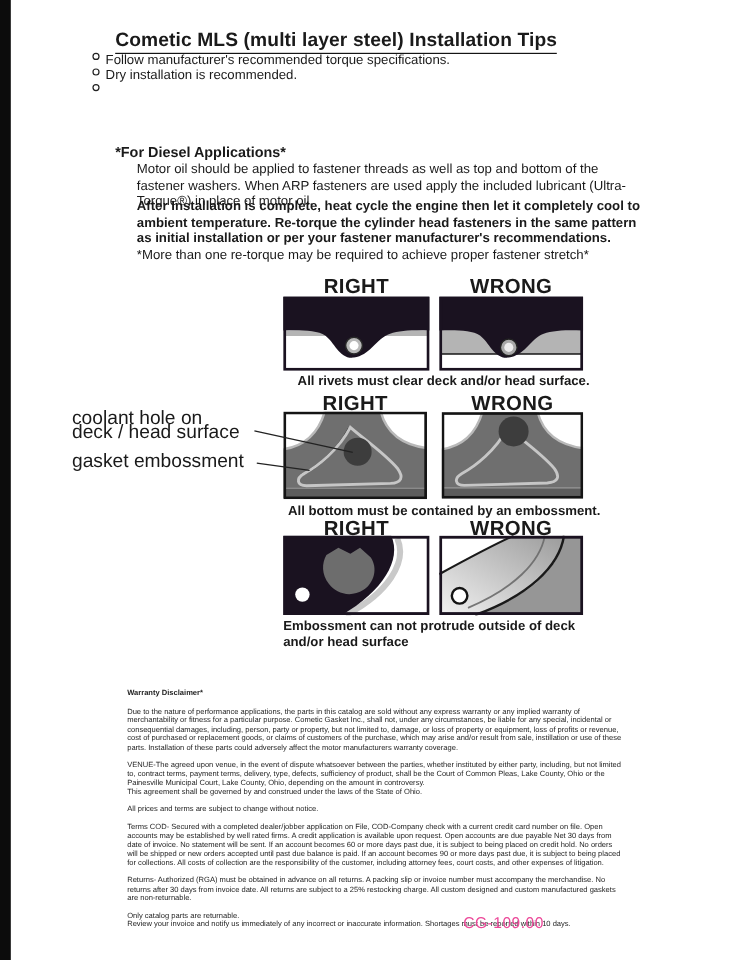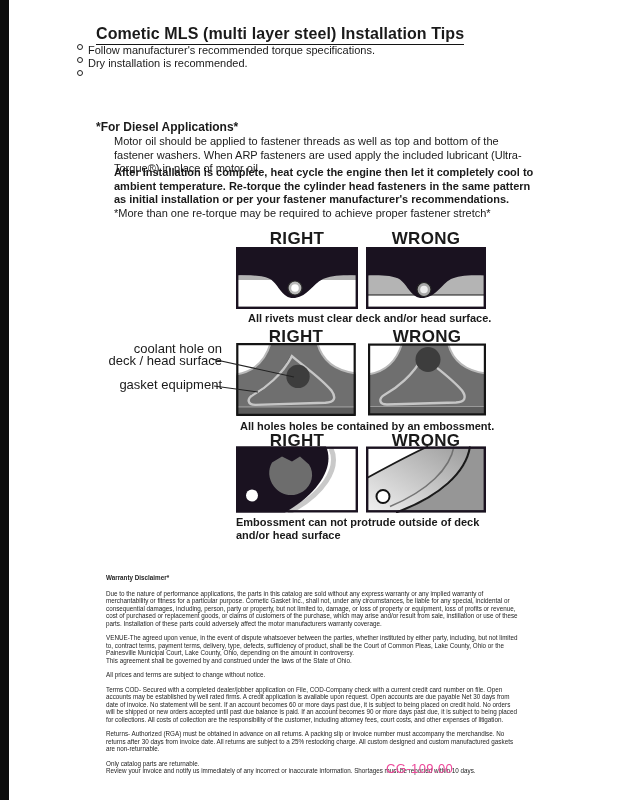--- a/index.html
+++ b/index.html
@@ -17,21 +17,21 @@
   .brow{display:flex;align-items:flex-start;}
   .o-dot{width:4px;height:4px;border:1px solid #222;border-radius:50%;margin-right:5px;flex:none;}
   .f-dot{width:4.5px;height:4.5px;background:#111;border-radius:50%;margin-right:5px;flex:none;}
   .sub{margin-left:27px;}
   .h2{left:96px;top:120px;font-size:12px;font-weight:bold;}
   .p{left:114px;width:424px;font-size:11px;line-height:13.6px;}
   .p1{top:135px;} .p2{top:166px;font-weight:bold;} .pnote{top:207px;}
   .dlabel{font-size:17px;font-weight:bold;text-align:center;letter-spacing:.3px;}
   .dbox{border:0;} .dbox svg{display:block;}
   .cap{font-size:11px;font-weight:bold;line-height:12.8px;}
-  .ptr-label{font-size:13px;line-height:11.5px;text-align:right;width:150px;left:72px;}
+  .ptr-label{font-size:16px;line-height:11.5px;width:150px;left:60px;}
   .legal{left:106px;top:574px;width:412px;font-size:6.3px;line-height:7.5px;color:#242424;}
   .legal p{margin:0 0 7px 0;}
   .legal .lt{font-weight:bold;margin-bottom:8px;}
   .code{left:386px;top:761px;font-size:13px;color:#ec4899;letter-spacing:.4px;}
   .overlay{left:0;top:0;width:618px;height:800px;pointer-events:none;z-index:10;}
 </style>
 </head>
 <body>
 
 <div class="abs leftbar"></div>
@@ -87,21 +87,21 @@
 
 <div class="abs cap" style="left:236px;top:312px;margin-left:12px;">All rivets must clear deck and/or head surface.</div>
 
 <div class="abs dlabel" style="left:236px;top:327px;width:120px;">RIGHT</div>
 <div class="abs dlabel" style="left:368px;top:327px;width:118px;">WRONG</div>
 
 <div class="abs ptr-label" style="top:343px;">
   <div>coolant hole on</div>
   <div>deck / head surface</div>
 </div>
-<div class="abs ptr-label" style="top:379px;">gasket equipment</div>
+<div class="abs ptr-label" style="top:379px;">gasket embossment</div>
 
 <div class="abs dbox" style="left:236px;top:343px;">
   <svg width="120" height="73" viewBox="0 0 118 72">
     <rect width="118" height="72" fill="#ffffff"></rect>
     <path d="M0,71 V31 Q26,27 34,0 H80 Q87,26 118,30 V71 Z" fill="#6f6f6f"></path>
     <path d="M0,31 Q26,27 34,0" stroke="#b9b9b9" stroke-width="2" fill="none"></path>
     <path d="M80,0 Q87,26 118,30" stroke="#b9b9b9" stroke-width="2" fill="none"></path>
     <rect x="1.5" y="63" width="115" height="8" fill="#5c5c5c"></rect>
     <line x1="1.5" y1="63" x2="116.5" y2="63" stroke="#999999" stroke-width="1"></line>
     <path d="M54,14 C44,33 27,46 15,52" stroke="#2c2c2c" stroke-width="2.2" fill="none"></path>
@@ -118,21 +118,21 @@
     <path d="M0,31 Q26,27 34,0" stroke="#b9b9b9" stroke-width="2" fill="none"></path>
     <path d="M80,0 Q87,26 118,30" stroke="#b9b9b9" stroke-width="2" fill="none"></path>
     <rect x="1.5" y="63" width="115" height="8" fill="#5c5c5c"></rect>
     <line x1="1.5" y1="63" x2="116.5" y2="63" stroke="#999999" stroke-width="1"></line>
     <path d="M55,13 C45,32 28,45 17,51 C10,55 11,61 19,61 L88,59 C97,58.5 99,54 94,47 C83,34 64,21 55,13 Z" stroke="#c6c6c6" stroke-width="2.4" fill="none"></path>
     <circle cx="60" cy="16" r="12.5" fill="#3d3d3d"></circle>
     <rect x="1.1" y="1.1" width="115.8" height="69.8" fill="none" stroke="#141414" stroke-width="2.2"></rect>
   </svg>
 </div>
 
-<div class="abs cap" style="left:240px;top:420px;">All holes holes be contained by an embossment.</div>
+<div class="abs cap" style="left:240px;top:420px;">All bottom must be contained by an embossment.</div>
 
 <div class="abs dlabel" style="left:236px;top:431px;width:122px;">RIGHT</div>
 <div class="abs dlabel" style="left:366px;top:431px;width:120px;">WRONG</div>
 
 <div class="abs dbox" style="left:236px;top:446px;">
   <svg width="122" height="67" viewBox="0 0 122 66">
     <rect width="122" height="66" fill="#ffffff"></rect>
     <path d="M95,2 C104,22 87,48 52,66" stroke="#c9c9c9" stroke-width="5" fill="none"></path>
     <path d="M0,0 H90 C99,20 83,46 49,66 L0,66 Z" fill="#1a1220"></path>
     <path d="M36,16 L46,10 L56,15 L64,10 L73,18 C79,27 76,39 67,45 C56,52 44,48 38,40 C32,32 32,23 36,16 Z" fill="#6d6d6d"></path>

